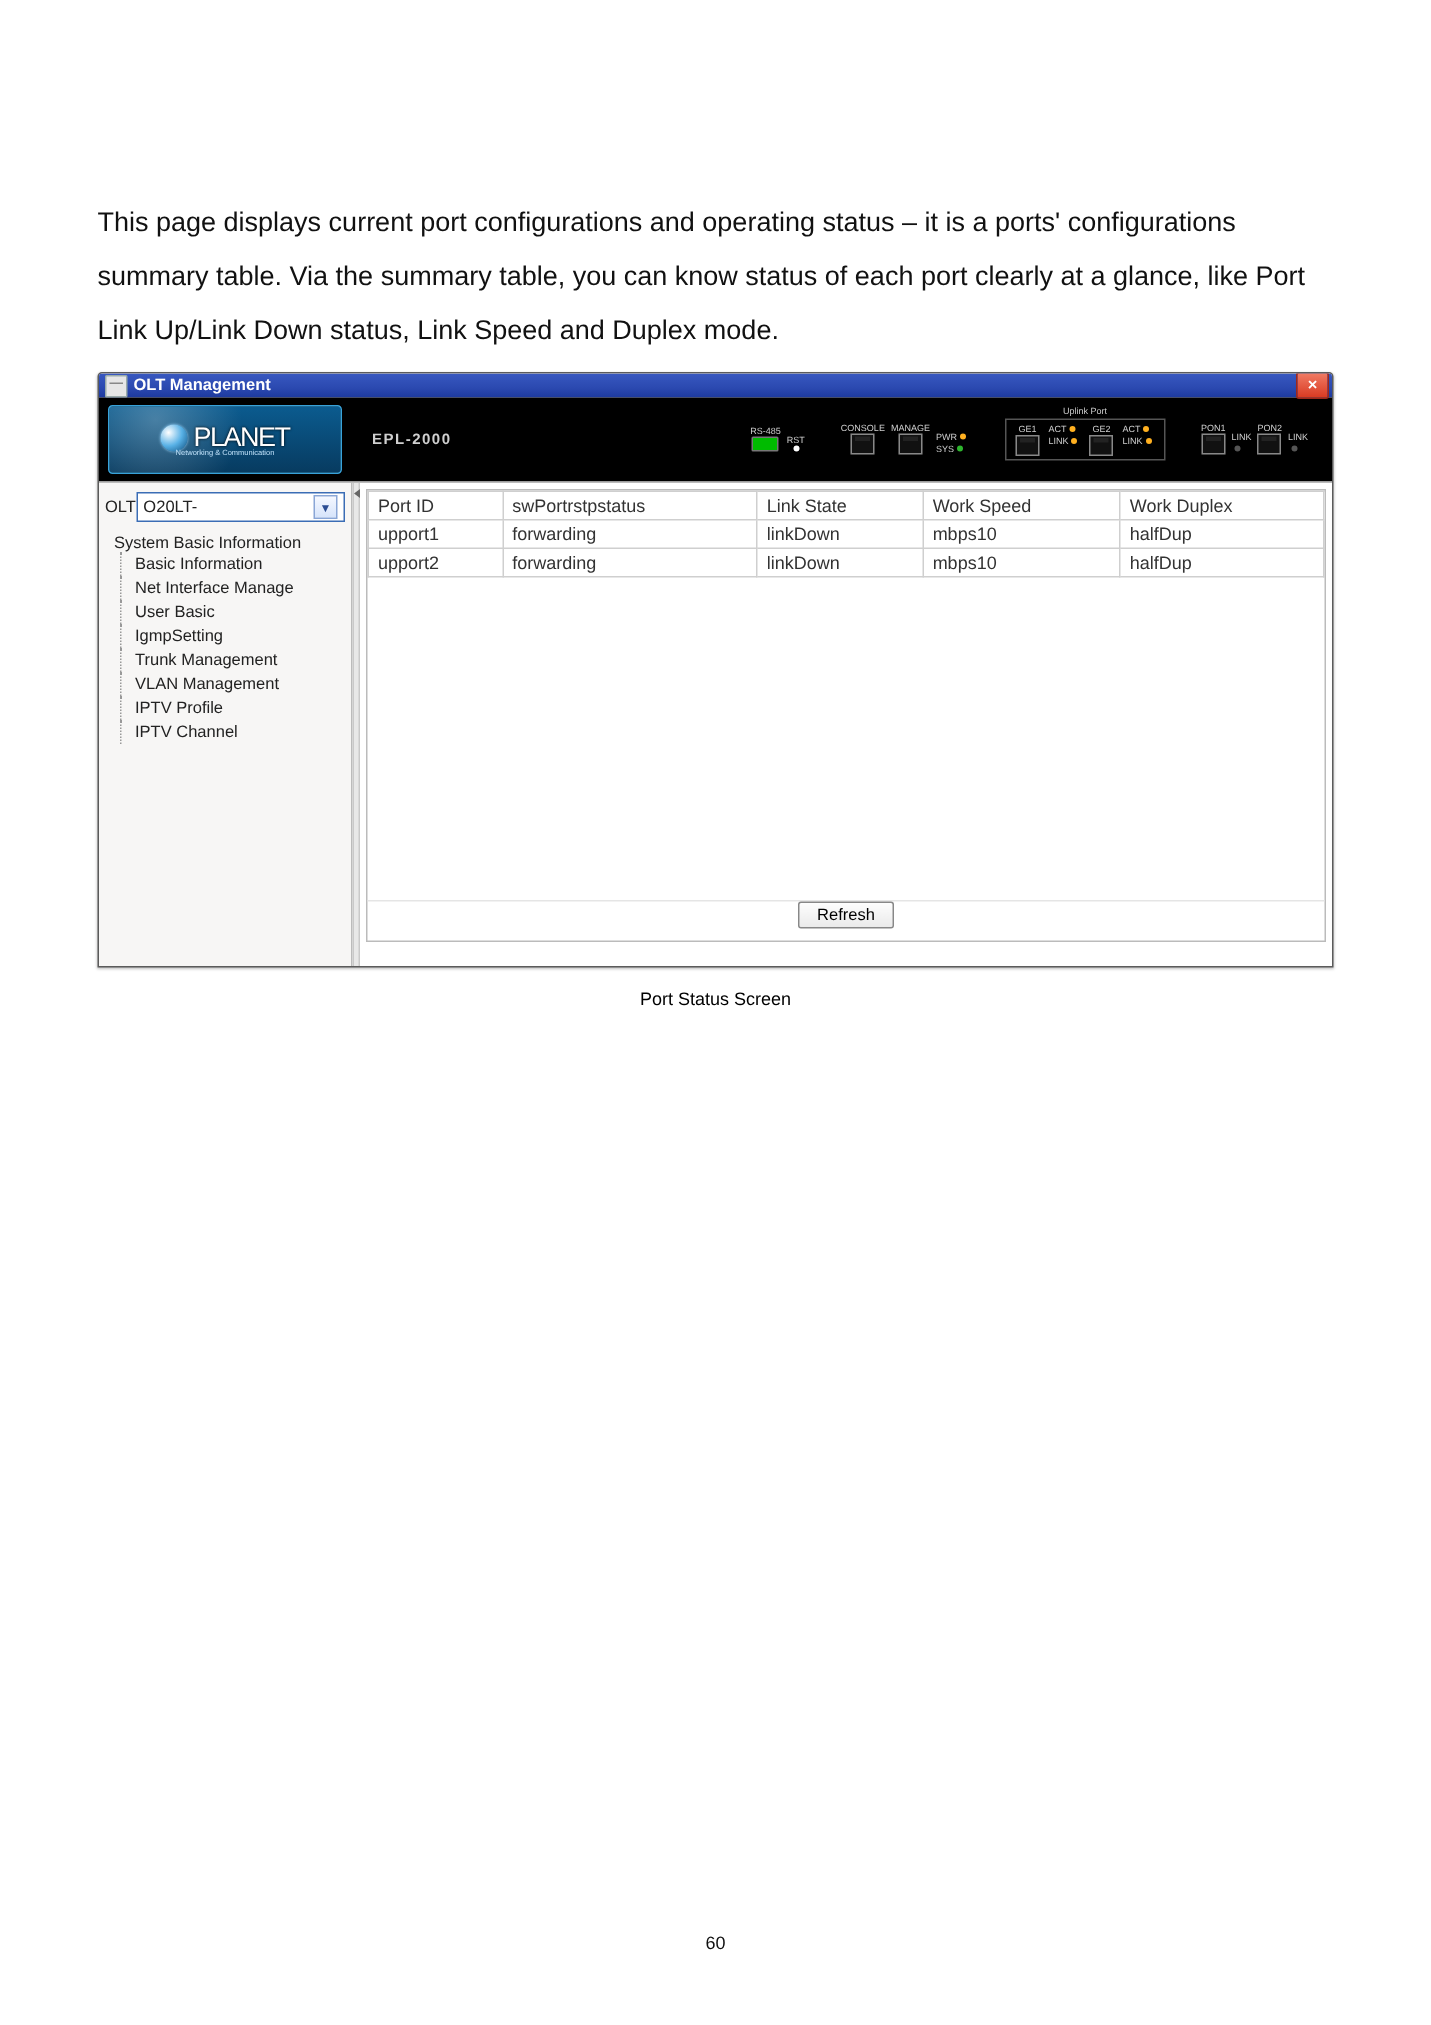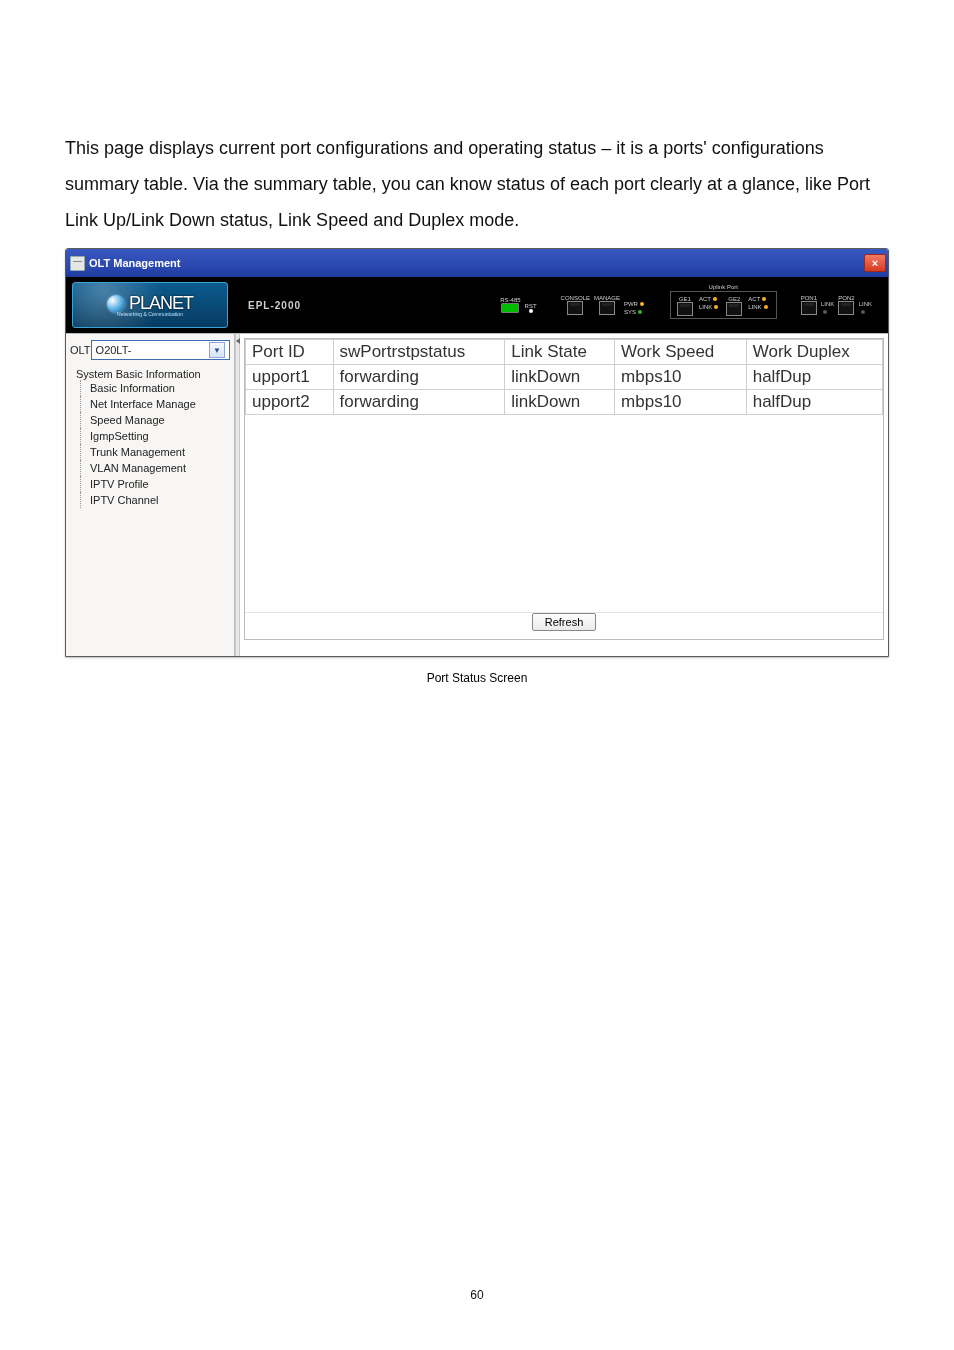--- a/index.html
+++ b/index.html
@@ -26,21 +26,21 @@
     border: 1px solid #5b5b5b;
     border-radius: 3px 3px 0 0;
     box-shadow: 0 1px 2px rgba(0,0,0,.25);
     background: #fff;
     overflow: hidden;
   }
   
   .titlebar {
     display: flex;
     align-items: center;
-    height: 28px;
+    height: 16px;
     background: linear-gradient(#3858c0, #2b49b0 60%, #1d3a9e);
     color: #fff;
     font-size: 11px;
     font-weight: bold;
     padding-left: 4px;
   }
   .titlebar .win-icon {
     width: 13px;
     height: 13px;
     margin-right: 4px;
@@ -279,21 +279,21 @@
   .main-inner {
     border: 1px solid #bbb;
     margin: 4px;
     min-height: 300px;
     display:flex;
     flex-direction:column;
   }
   table.port-table {
     border-collapse: collapse;
     width: 100%;
-    font-size: 17px;
+    font-size: 12px;
     color: #333;
     border-radius: 12px;
   }
   table.port-table th, table.port-table td {
     border: 1px solid #cfcfcf;
     padding: 2px 6px;
     text-align: left;
     font-weight: normal;
   }
   table.port-table tr:first-child td {
@@ -454,21 +454,21 @@
             <span class="chev">▼</span>
           </div>
         </div>
 
         <ul class="tree">
           <li>
             <span class="tree-item">System Basic Information</span>
             <ul>
               <li><span class="tree-item">Basic Information</span></li>
               <li><span class="tree-item">Net Interface Manage</span></li>
-              <li><span class="tree-item">Speed Manage</span></li>
+              <li><span class="tree-item">User Basic</span></li>
               <li><span class="tree-item">IgmpSetting</span></li>
               <li><span class="tree-item">Trunk Management</span></li>
               <li><span class="tree-item">VLAN Management</span></li>
               <li><span class="tree-item">IPTV Profile</span></li>
               <li><span class="tree-item">IPTV Channel</span></li>
             </ul>
           </li>
         </ul>
       </div>
 

